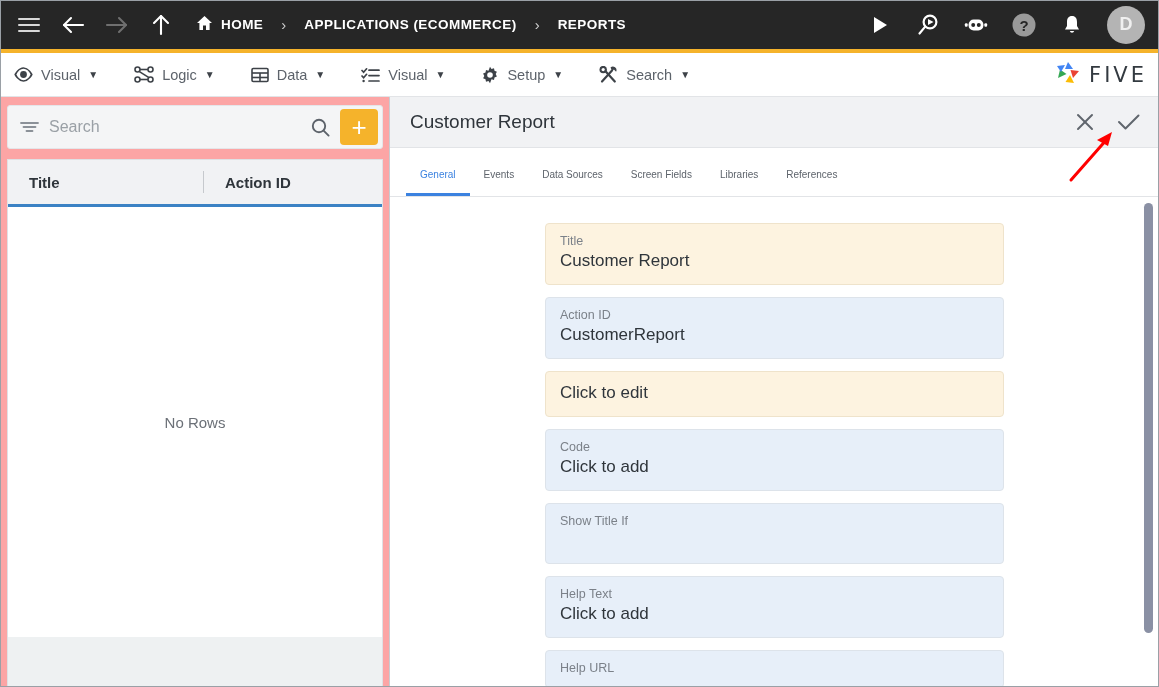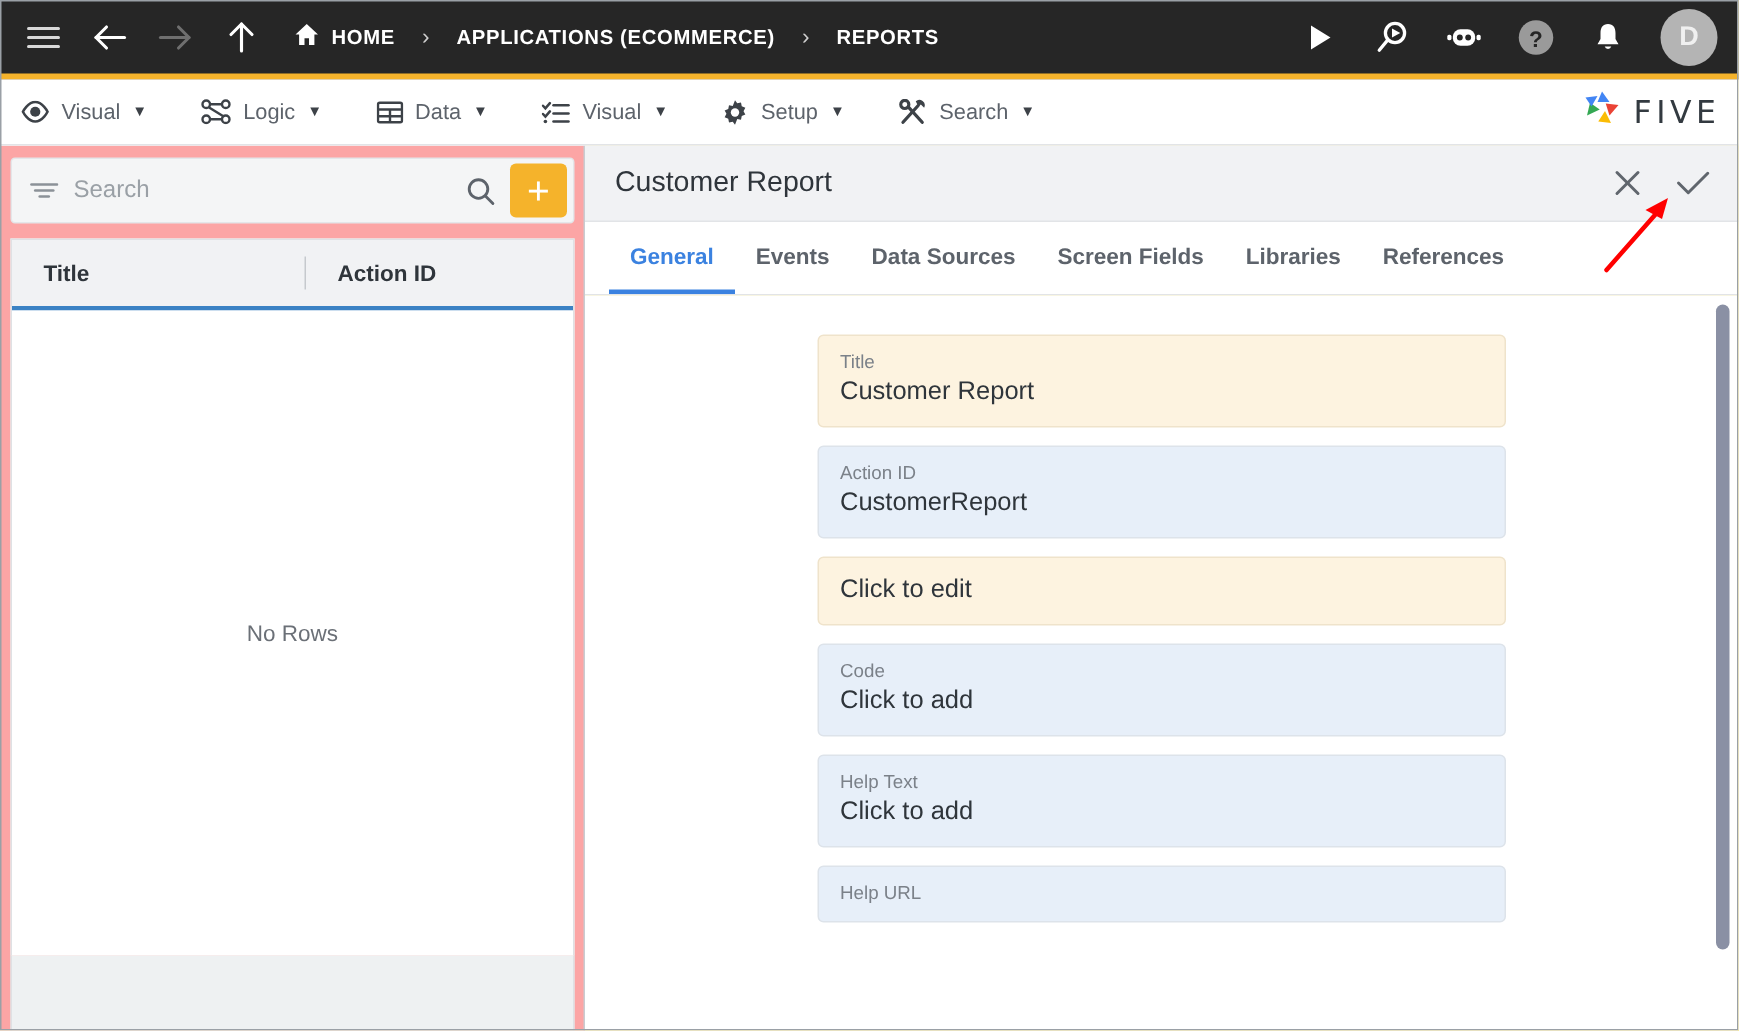--- a/index.html
+++ b/index.html
@@ -101,21 +101,21 @@
   }
   .panelhead .ptitle { font-size: 19px; color: #2f353b; }
   .panelhead .pactions { margin-left: auto; display: flex; align-items: center; gap: 22px; }
   .pact { color: #60666d; cursor: pointer; display: flex; align-items: center; }
   .tabsrow {
     height: 49px; flex: 0 0 49px; background: #ffffff;
     display: flex; align-items: flex-end; padding-left: 16px;
     border-bottom: 1px solid #e2e4e7;
   }
   .tab {
-    font-size: 15px; font-weight: bold; color: #5d636b; cursor: pointer;
+    font-size: 10px; font-weight: normal; color: #5d636b; cursor: pointer;
     padding: 0 14px 13px 14px; border-bottom: 3px solid transparent; white-space: nowrap;
   }
   .tab.active { color: #3b82e0; border-bottom-color: #3b82e0; }
 
   .formscroll { flex: 1; min-height: 0; position: relative; overflow: hidden; background: #fff; }
   .formwrap { padding: 26px 0 10px 0; display: flex; flex-direction: column; align-items: center; gap: 12px; }
   .field {
     width: 459px; border-radius: 4px; padding: 9px 14px 11px 14px;
     border: 1px solid #dde3ea; background: #e7eff9; cursor: text;
   }
@@ -423,20 +423,24 @@
 
           <div class="field required">
             <div class="fvalue">Click to edit</div>
           </div>
 
           <div class="field">
             <div class="flabel">Code</div>
             <div class="fvalue">Click to add</div>
           </div>
 
+          <div class="field empty">
+            <div class="flabel">Show Title If</div>
+            <div class="fvalue"></div>
+          </div>
 
           <div class="field">
             <div class="flabel">Help Text</div>
             <div class="fvalue">Click to add</div>
           </div>
 
           <div class="field empty">
             <div class="flabel">Help URL</div>
 
           </div>

